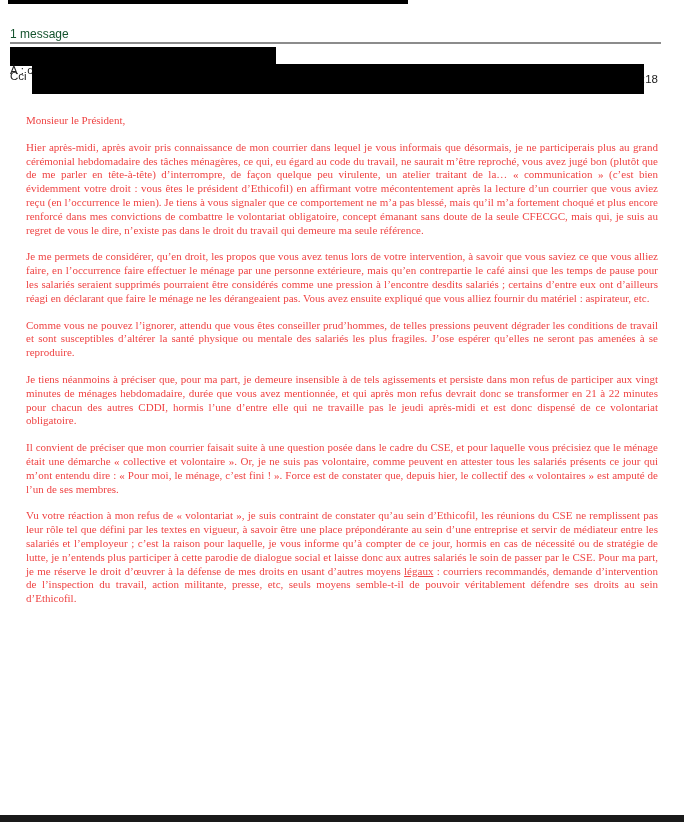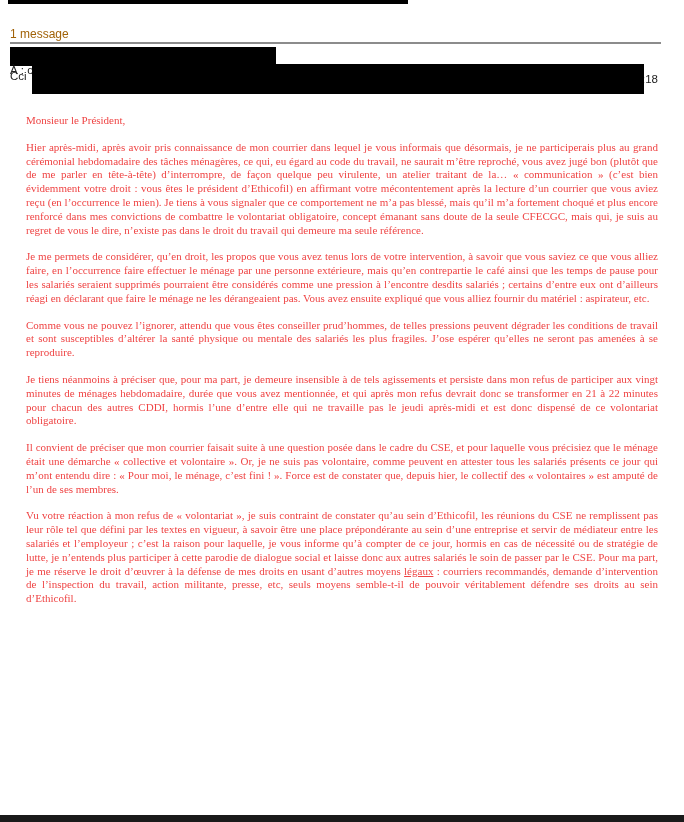--- a/index.html
+++ b/index.html
@@ -29,21 +29,21 @@
     font-size: 17px;
     font-weight: bold;
     color: #111111;
     letter-spacing: 0.2px;
     margin: 0;
   }
   .msg-count {
     position: absolute;
     left: 10px; top: 27px;
     font-size: 12px;
-    color: #a16207;
+    color: #14532d;
   }
   .header-divider {
     position: absolute;
     left: 10px; top: 42px;
     width: 651px; height: 2px;
     background: #8c8c8c;
   }
   .redaction-sender {
     left: 10px; top: 47px; width: 266px; height: 19px;
   }

